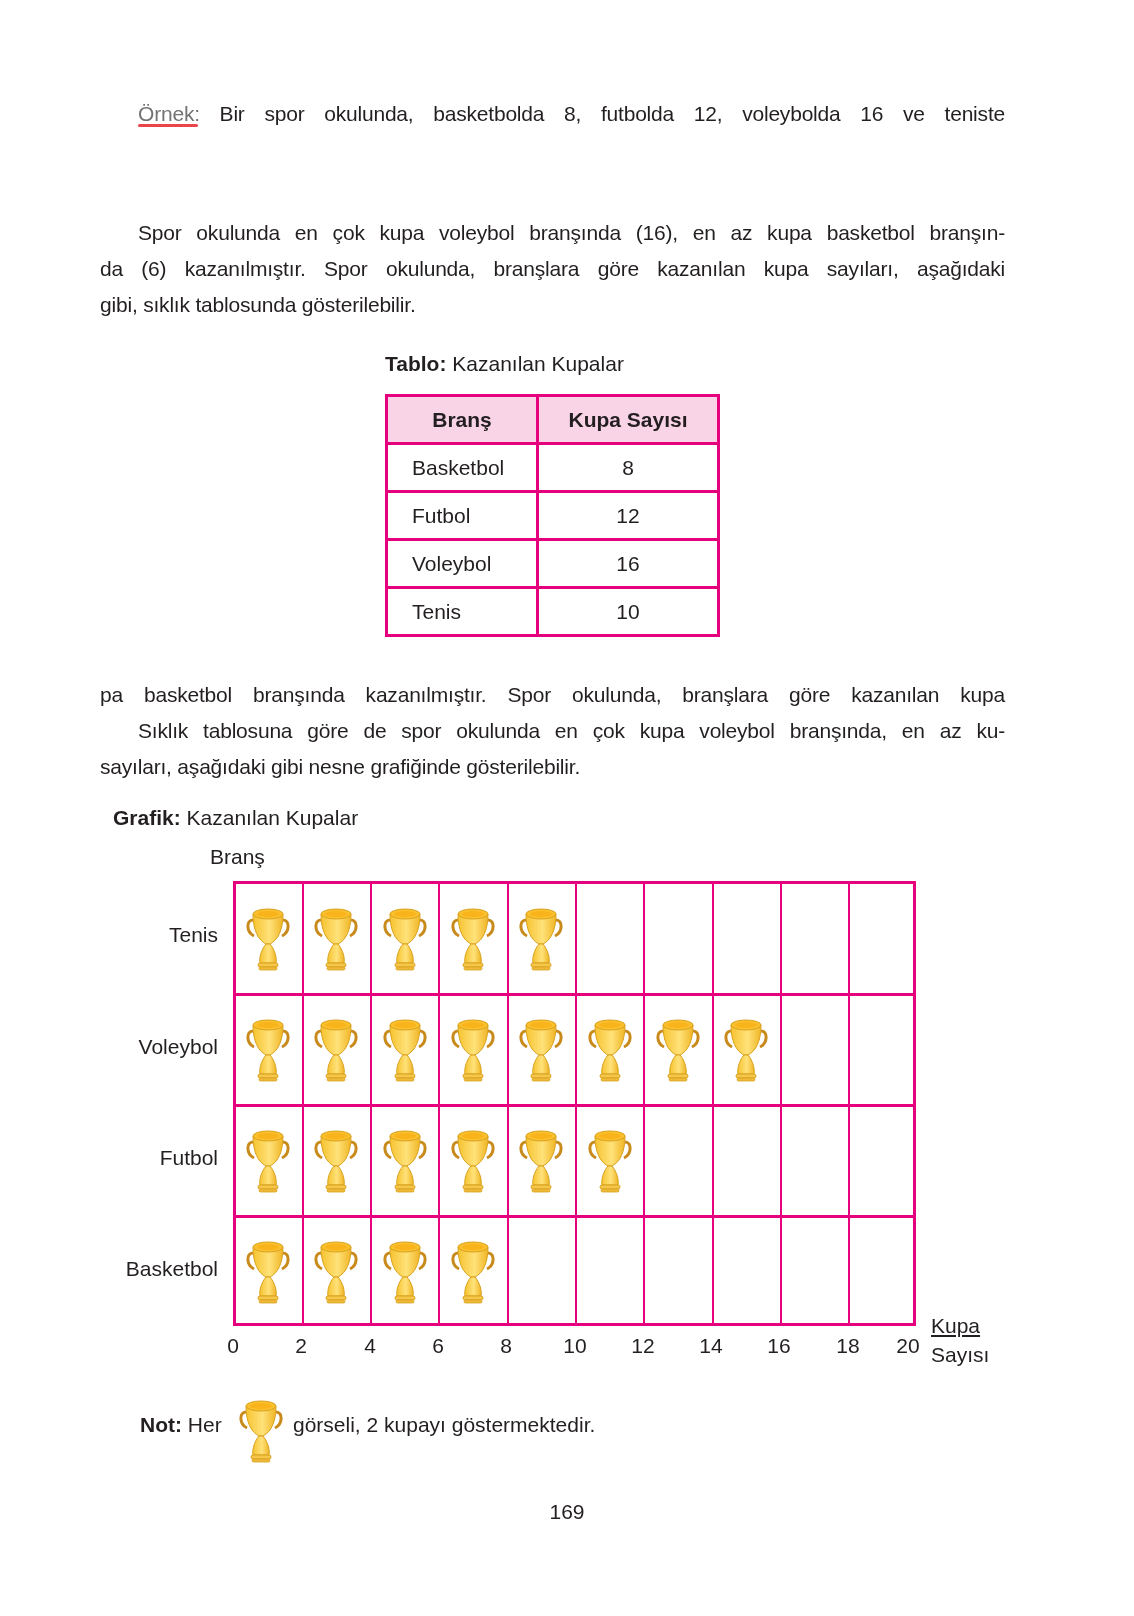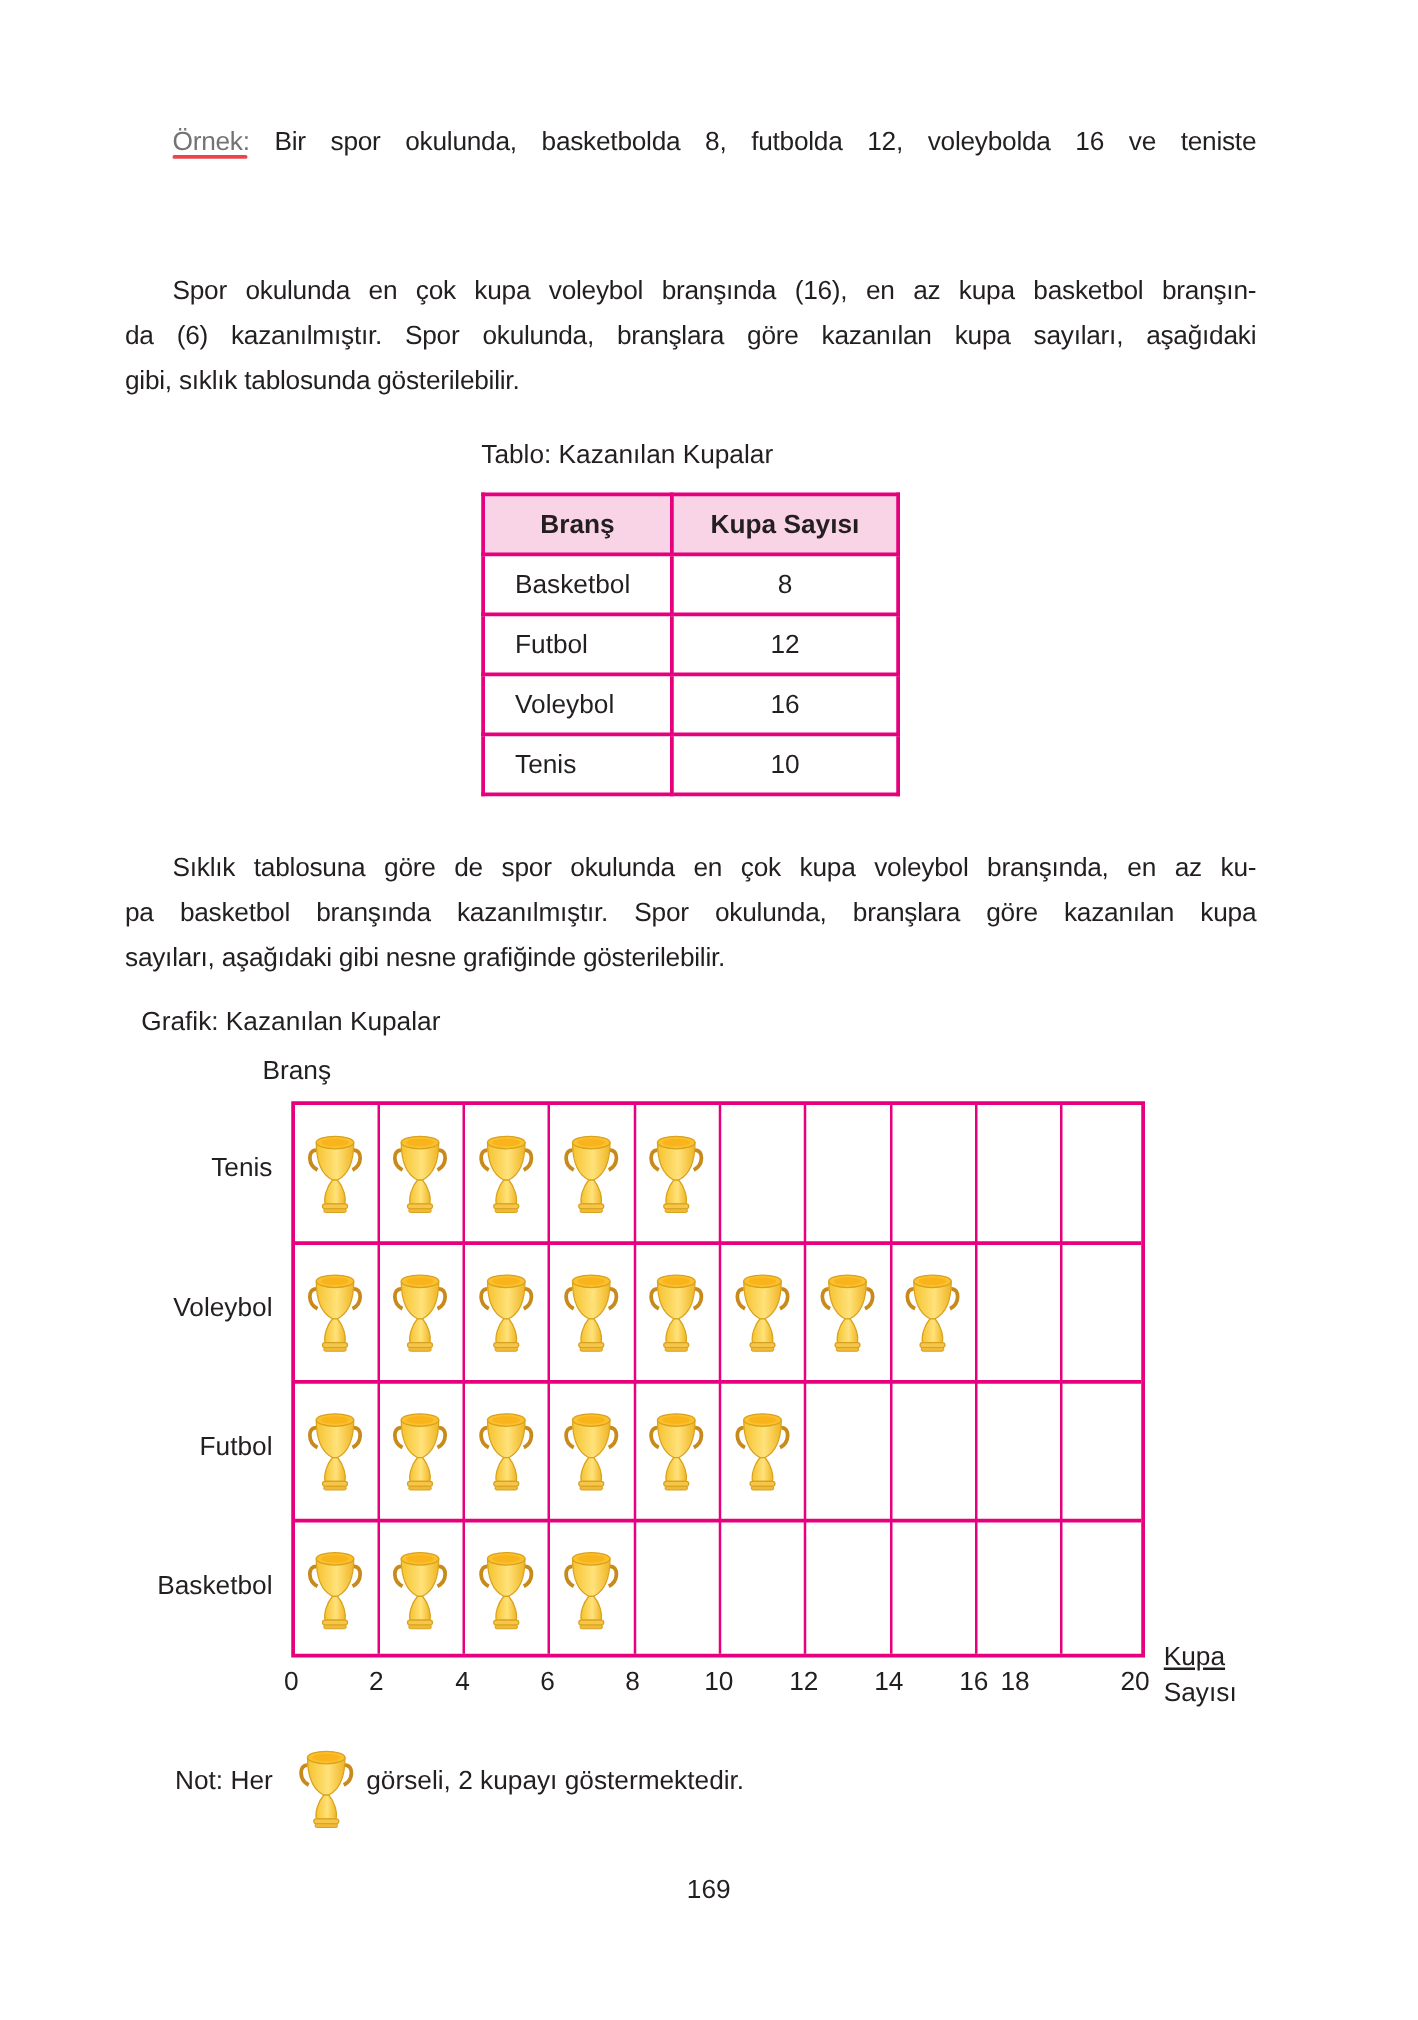--- a/index.html
+++ b/index.html
@@ -7,21 +7,21 @@
          font-family: "Liberation Sans", "DejaVu Sans", sans-serif; color: #231f20; }
   .abs { position: absolute; }
   .para { position: absolute; left: 100px; width: 905px; font-size: 21px; line-height: 36px;
           text-align: justify; letter-spacing: -0.2px; }
   .para .line { display: block; height: 36px; white-space: nowrap; }
   .para .line.justify { text-align: justify; text-align-last: justify; }
   .ornek { color: #737373; font-weight: normal; position: relative; }
   .ornek::after { content: ""; position: absolute; left: 0; right: 2px; bottom: -2px; height: 3px;
                   background: #e4262a; border-radius: 2px; opacity: 0.85; }
   .caption { font-size: 21px; white-space: nowrap; }
-  .caption b { font-weight: normal; }
+  .caption b { font-weight: bold; }
   table.freq { position: absolute; left: 385px; top: 394px; border-collapse: collapse;
                font-size: 21px; }
   table.freq td, table.freq th { border: 3px solid #e6007e; height: 45px; padding: 0; }
   table.freq th { background: #f9d3e6; font-weight: bold; }
   table.freq td.c1, table.freq th.c1 { width: 148px; }
   table.freq td.c2, table.freq th.c2 { width: 178px; text-align: center; }
   table.freq td.c1 { padding-left: 24px; width: 124px; text-align: left; }
   .grid { position: absolute; left: 233px; top: 881px; width: 683px; height: 445px;
           border: 3px solid #e6007e; box-sizing: border-box; }
   .vline { position: absolute; top: 0; bottom: 0; width: 2px; background: #e6007e; }
@@ -90,22 +90,22 @@
     <td class="c2">16</td>
   </tr>
   <tr>
     <td class="c1">Tenis</td>
     <td class="c2">10</td>
   </tr>
 </tbody>
   </table>
 
 <div class="para" style="top:677px;">
+  <span class="line justify">pa basketbol branşında kazanılmıştır. Spor okulunda, branşlara göre kazanılan kupa</span>
   <span class="line justify" style="padding-left:38px;">Sıklık tablosuna göre de spor okulunda en çok kupa voleybol branşında, en az ku-</span>
-  <span class="line justify">pa basketbol branşında kazanılmıştır. Spor okulunda, branşlara göre kazanılan kupa</span>
   <span class="line">sayıları, aşağıdaki gibi nesne grafiğinde gösterilebilir.</span>
 </div>
 
 <div class="abs caption" style="left:113px; top:806px;">
   <b>Grafik:</b><span> Kazanılan Kupalar</span>
 </div>
 <div class="abs caption" style="left:210px; top:845px;">Branş</div>
 
 <div class="rowlabel" style="top:923px;">Tenis</div>
 <div class="rowlabel" style="top:1035px;">Voleybol</div>
@@ -201,21 +201,21 @@
 
 <div class="tick" style="left:233px;">0</div>
 <div class="tick" style="left:301px;">2</div>
 <div class="tick" style="left:370px;">4</div>
 <div class="tick" style="left:438px;">6</div>
 <div class="tick" style="left:506px;">8</div>
 <div class="tick" style="left:575px;">10</div>
 <div class="tick" style="left:643px;">12</div>
 <div class="tick" style="left:711px;">14</div>
 <div class="tick" style="left:779px;">16</div>
-<div class="tick" style="left:812px;">18</div>
+<div class="tick" style="left:848px;">18</div>
 <div class="tick" style="left:908px;">20</div>
 
 <div class="abs caption" style="left:931px; top:1314px;text-decoration:underline;">Kupa</div>
 <div class="abs caption" style="left:931px; top:1343px;">Sayısı</div>
 
 <div class="abs caption" style="left:140px; top:1413px;">
   <b>Not:</b><span> Her</span>
 </div>
 <svg class="abs" style="left:238px; top:1398px; width:46px; height:66px;">
     <use href="#trophy"></use>

